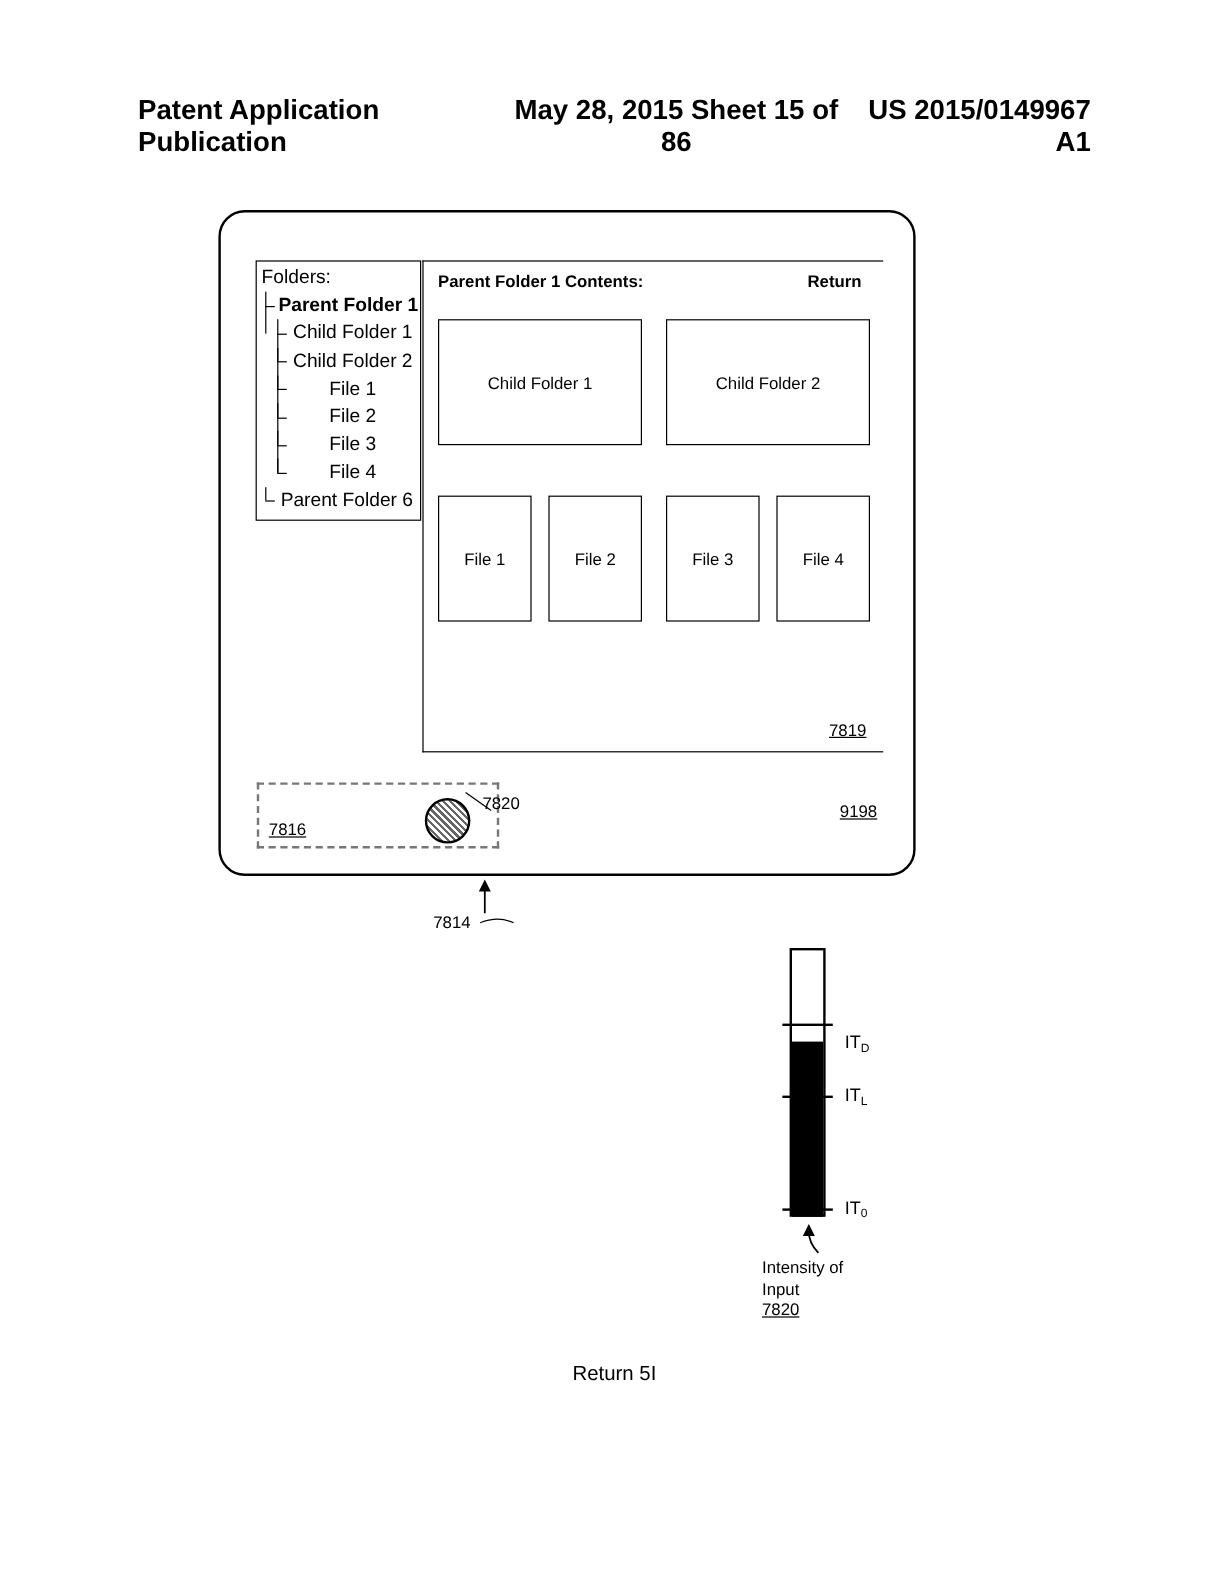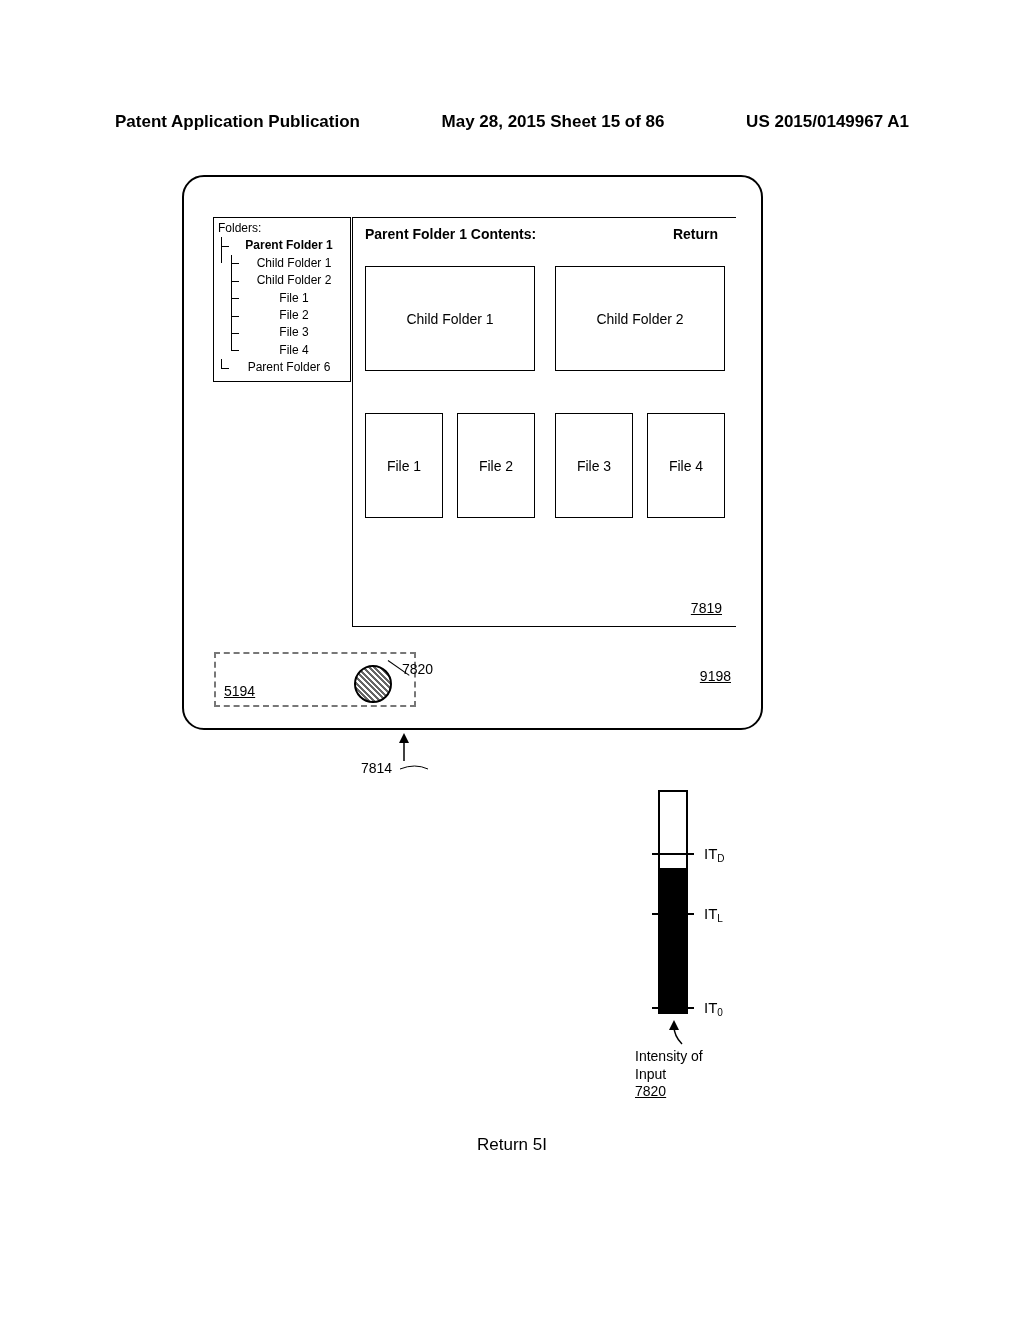--- a/index.html
+++ b/index.html
@@ -13,23 +13,22 @@
       position: relative;
     }
     .page-header {
       position: absolute;
       top: 78px;
       left: 0;
       width: 100%;
       padding: 0 115px;
       display: flex;
       justify-content: space-between;
-      font-size: 17px;
+      font-size: 23px;
       font-weight: bold;
-      margin-top: 34px;
     }
     .page-header span:nth-child(2) { text-align: center; }
     .page-header span:nth-child(3) { text-align: right; }
 
     .device-frame {
       position: absolute;
       left: 182px;
       top: 175px;
       width: 581px;
       height: 555px;
@@ -38,21 +37,21 @@
       background: #fff;
     }
 
     
     .sidebar {
       position: absolute;
       left: 29px;
       top: 40px;
       width: 138px;
       border: 1px solid #000;
-      font-size: 12px;
+      font-size: 16px;
       line-height: 1.45;
       padding: 2px 4px 4px 4px;
     }
     .sidebar .title { margin-bottom: 0; }
     .tree { position: relative; }
     .tree-item {
       position: relative;
       padding-left: 14px;
       white-space: nowrap;
       text-align: center;
@@ -285,21 +284,21 @@
 
     <div class="file-item" style="left:12px;  top:195px; width:78px; height:105px;">File 1</div>
     <div class="file-item" style="left:104px; top:195px; width:78px; height:105px;">File 2</div>
     <div class="file-item" style="left:202px; top:195px; width:78px; height:105px;">File 3</div>
     <div class="file-item" style="left:294px; top:195px; width:78px; height:105px;">File 4</div>
 
     <div class="pane-ref-7819">7819</div>
   </div>
 
   <div class="dock-strip">
-    <div class="dock-label-7816">5194</div>
+    <div class="dock-label-7816">7816</div>
     <div class="touch-point"></div>
     <div class="touch-lead"></div>
     <div class="touch-num">7820</div>
   </div>
 
   <div class="ref-7818">9198</div>
 </div>
 
 <div class="arrow-up">
   <svg width="30" height="30">
@@ -311,21 +310,21 @@
   <svg width="30" height="12" style="vertical-align:middle">
       <path d="M0 6 Q 15 0 28 6" stroke="#000" fill="none"></path>
     </svg>
 </div>
 
 <div class="intensity">
   <div class="meter-outline"></div>
   <div class="meter-fill" style="height:146px;"></div>
 
   <div class="tick" style="top:63px;"></div>
-  <div class="tick-label" style="top:63px;"><span>IT</span><sub>D</sub></div>
+  <div class="tick-label" style="top:79px;"><span>IT</span><sub>D</sub></div>
   <div class="tick" style="top:123px;"></div>
   <div class="tick-label" style="top:123px;"><span>IT</span><sub>L</sub></div>
   <div class="tick" style="top:217px;"></div>
   <div class="tick-label" style="top:217px;"><span>IT</span><sub>0</sub></div>
 
   <div class="intensity-arrow">
     <svg width="20" height="28">
       <path d="M 14 26 Q 6 18 6 8" stroke="#000" stroke-width="1.5" fill="none"></path>
       <polygon points="6,2 1,12 11,12" fill="#000"></polygon>
     </svg>

